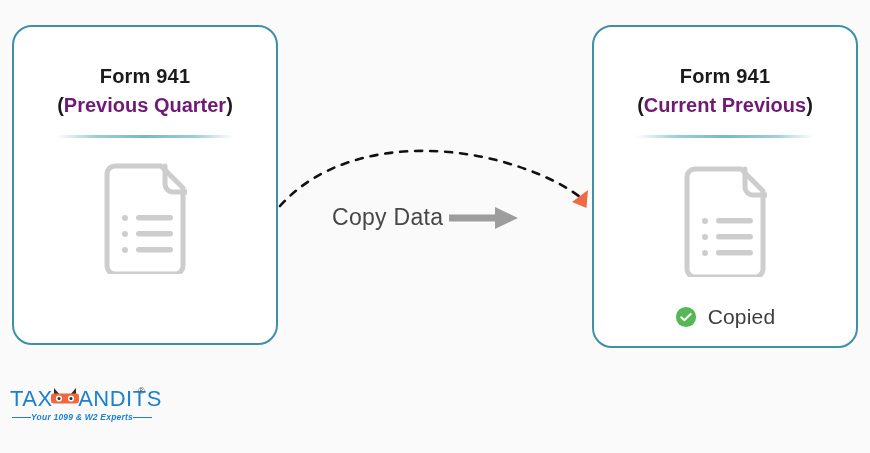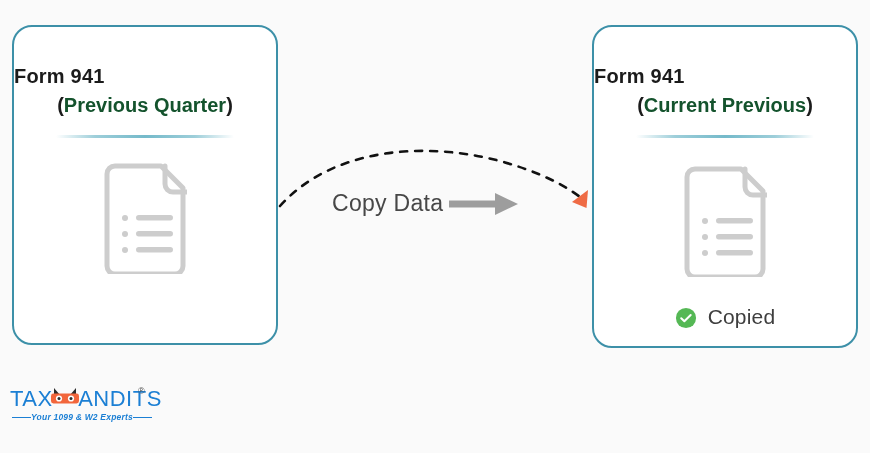--- a/index.html
+++ b/index.html
@@ -39,42 +39,42 @@
     left: 592px;
     top: 25px;
     width: 266px;
     height: 323px;
   }
 
   .card-title {
     position: absolute;
     left: 0;
     right: 0;
-    text-align: left;
+    text-align: center;
     color: #1b1b1b;
     font-size: 20px;
     font-weight: bold;
     letter-spacing: 0.2px;
   }
   #card-previous .card-title { top: 38px; }
   #card-current  .card-title { top: 38px; }
 
   .card-subtitle {
     position: absolute;
     left: 0;
     right: 0;
     text-align: center;
     color: #1b1b1b;
     font-size: 20px;
     font-weight: bold;
     white-space: nowrap;
   }
   #card-previous .card-subtitle { top: 67px; }
   #card-current  .card-subtitle { top: 67px; }
-  .quarter-accent { color: #14532d; }
+  .quarter-accent { color: #701a75; }
 
   .divider {
     position: absolute;
     height: 3px;
     left: 42px;
     right: 42px;
     top: 108px;
     border-radius: 2px;
     background: linear-gradient(to right,
                 rgba(157,206,218,0) 0%,
@@ -93,21 +93,21 @@
   }
   #card-current .doc-icon { top: 138px; }
 
   
   .copied-row {
     position: absolute;
     left: 0;
     right: 0;
     top: 278px;
     display: flex;
-    align-items: flex-end;
+    align-items: center;
     justify-content: center;
     gap: 11px;
   }
   .check-badge {
     width: 22px;
     height: 22px;
     flex: 0 0 auto;
     display: block;
   }
   .copied-label {
@@ -122,21 +122,21 @@
     left: 0; top: 0;
     width: 870px;
     height: 453px;
     pointer-events: none;
   }
 
   
   #copy-data-group {
     position: absolute;
     left: 332px;
-    top: 190px;
+    top: 204px;
     display: flex;
     align-items: flex-end;
     gap: 6px;
   }
   #copy-data-label {
     font-size: 23px;
     color: #474747;
     letter-spacing: 0.3px;
     white-space: nowrap;
   }

